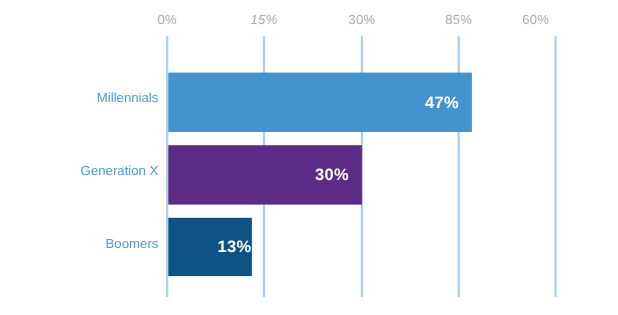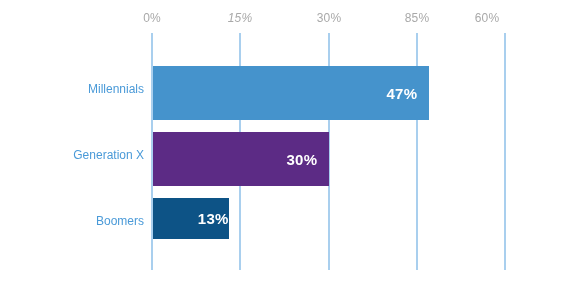--- a/index.html
+++ b/index.html
@@ -105,17 +105,17 @@
   </div>
 
   <div class="bar" id="bar-millennials" style="top: 66px; height: 54px; background: rgb(69, 147, 204); width: 276.36px;">
     <span class="value">47%</span>
   </div>
 
   <div class="bar" id="bar-generation-x" style="top: 132px; height: 54px; background: rgb(92, 43, 133); width: 176.4px;">
     <span class="value">30%</span>
   </div>
 
-  <div class="bar narrow" id="bar-boomers" style="top: 198px; height: 41px; background: rgb(13, 83, 134); width: 76.44px;">
+  <div class="bar narrow" id="bar-boomers" style="top: 198px; height: 53px; background: rgb(13, 83, 134); width: 76.44px;">
     <span class="value">13%</span>
   </div>
 
 </div>
 
 </body></html>

